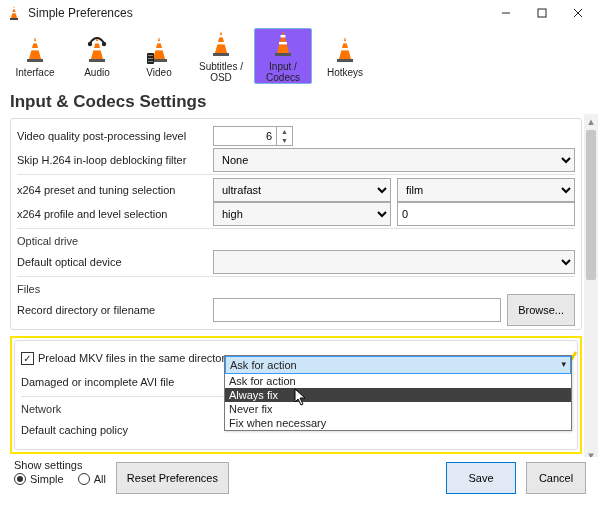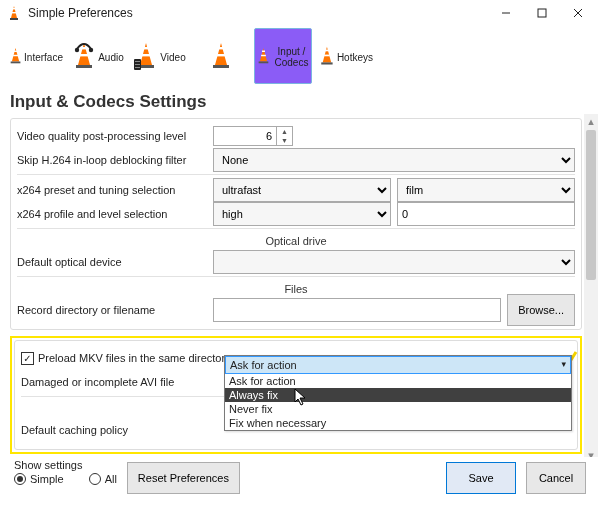--- a/index.html
+++ b/index.html
@@ -7,40 +7,40 @@
   body { width: 600px; height: 505px; background: #fff; overflow: hidden; position: relative; }
 
   .titlebar { height: 26px; display: flex; align-items: center; padding: 0 4px 0 6px; background: #fff; }
   .titlebar .icon { width: 16px; height: 16px; margin-right: 6px; }
   .titlebar .title { flex: 1; font-size: 12px; }
   .winbtns { display: flex; gap: 0; }
   .winbtn { width: 36px; height: 22px; display: flex; align-items: center; justify-content: center; }
   .winbtn svg { stroke:#222; stroke-width:1; fill:none; }
 
   .toolbar { height: 60px; display: flex; gap: 4px; padding: 2px 6px 0 6px; }
-  .tbitem { width: 58px; height: 56px; display: flex; flex-direction: row; align-items: center; justify-content: center; border: 1px solid transparent; border-radius: 2px; cursor: pointer; }
+  .tbitem { width: 58px; height: 56px; display: flex; flex-direction: column; align-items: center; justify-content: center; border: 1px solid transparent; border-radius: 2px; cursor: pointer; }
   .tbitem.selected { background: #8b5cf6; border-color: #7ab5e0; }
   .tbitem .lbl { font-size: 10px; margin-top: 2px; text-align: center; }
   .cone { width: 28px; height: 30px; }
 
   .heading { font-size: 17px; font-weight: 600; padding: 6px 10px 2px 10px; color: #333; }
 
   .content-wrap { position: relative; height: 348px; }
   .scrollbar { position: absolute; right: 2px; top: 0; bottom: 0; width: 14px; background: #f1f1f1; display:flex; flex-direction:column; align-items:center; }
   .scrollbar .arrow { height:14px; width:14px; display:flex; align-items:center; justify-content:center; color:#888; }
   .scrollbar .thumb { width:10px; height:150px; background:#c7c7c7; border-radius:2px; margin-top:2px; }
 
   .content { position: absolute; left: 10px; right: 18px; top: 4px; bottom: 0; overflow: hidden; }
   .panel { border: 1px solid #ddd; border-radius: 3px; padding: 4px 6px 6px 6px; margin-bottom: 6px; background: #fff; }
   .highlight-box { border: 2px solid #ffe600; padding: 2px; margin-bottom: 6px; }
 
   .row { display: flex; align-items: center; height: 22px; margin: 2px 0; }
   .row .label { flex: 0 0 196px; }
   .row .ctrl-area { flex: 1; display: flex; gap: 6px; align-items: center; }
-  .subhead { font-size: 11px; color: #333; padding: 2px 0; text-align: center; }
+  .subhead { font-size: 11px; color: #333; padding: 2px 0; }
   .hr { border-top: 1px solid #e2e2e2; margin: 3px 0 4px 0; }
 
   
   .spin { display: inline-flex; height: 20px; border: 1px solid #aaa; background: #fff; }
   .spin input { width: 62px; border: none; text-align: right; padding: 0 4px; font-size: 11px; }
   .spin .arrs { width: 16px; border-left: 1px solid #aaa; display: flex; flex-direction: column; }
   .spin .arrs div { flex:1; display:flex; align-items:center; justify-content:center; font-size:7px; color:#555; }
 
   select, .textbox { height: 24px; border: 1px solid #aaa; background: #f6f6f6; font-size: 11px; padding: 0 4px; font-family:inherit; }
   .textbox.white { background:#fff; }
@@ -60,21 +60,21 @@
   .combo-open .sel-header { background:#cde6f7; border:1px solid #3399ff; padding:2px 16px 2px 4px; position:relative; }
   .combo-open .sel-header::after { content:"▾"; position:absolute; right:4px; top:2px; font-size:9px; }
   .combo-open .opt { padding:1px 4px; font-size:11px; }
   .combo-open .opt.hover { background:#404040; color:#fff; }
   .cursor { position:absolute; width:14px; height:18px; z-index:20; }
 
   .arrow-annot { position:absolute; z-index:5; }
 
   .footer { position:absolute; left:0; right:0; bottom:8px; height:40px; display:flex; align-items:flex-start; padding:2px 14px 0 14px; gap:10px; background:#fff; }
   .footer .show { display:flex; flex-direction:column; gap:2px; font-size:11px; }
-  .footer .show .opts { display:flex; gap:17px; }
+  .footer .show .opts { display:flex; gap:6px; }
   .footer .spacer { flex:1; }
 </style>
 </head>
 <body>
 
 <div class="titlebar">
   <span class="icon">
     <svg viewBox="0 0 16 16">
         <polygon points="8,1 11,13 5,13" fill="#ff7500"></polygon>
         <rect x="6.8" y="3" width="2.4" height="1.4" fill="#fff"></rect>
@@ -138,20 +138,21 @@
       </svg>
     <span class="lbl">Video</span>
   </div>
   <div class="tbitem">
     <svg class="cone" viewBox="0 0 28 30">
         <polygon points="14,2 20,24 8,24" fill="#ff7500"></polygon>
         <rect x="11.5" y="6" width="5" height="2.4" fill="#fff"></rect>
         <rect x="10" y="13" width="8" height="2.4" fill="#fff"></rect>
         <rect x="6" y="24" width="16" height="3" fill="#555"></rect>
       </svg>
+    <span class="lbl">Subtitles / OSD</span>
   </div>
   <div class="tbitem selected">
     <svg class="cone" viewBox="0 0 28 30">
         <polygon points="14,2 20,24 8,24" fill="#ff7500"></polygon>
         <rect x="11.5" y="6" width="5" height="2.4" fill="#fff"></rect>
         <rect x="10" y="13" width="8" height="2.4" fill="#fff"></rect>
         <rect x="6" y="24" width="16" height="3" fill="#555"></rect>
       </svg>
     <span class="lbl">Input / Codecs</span>
   </div>

